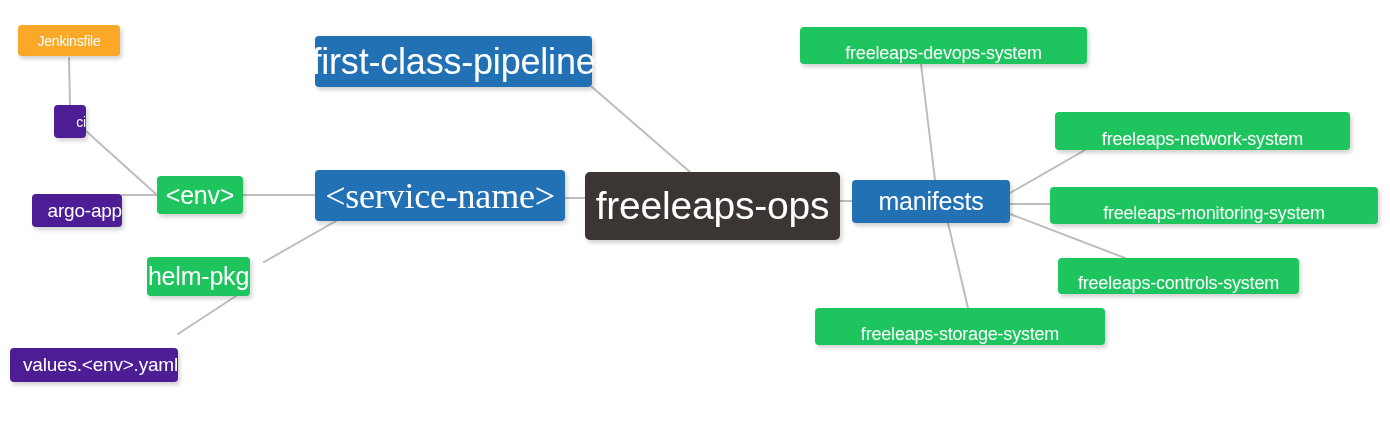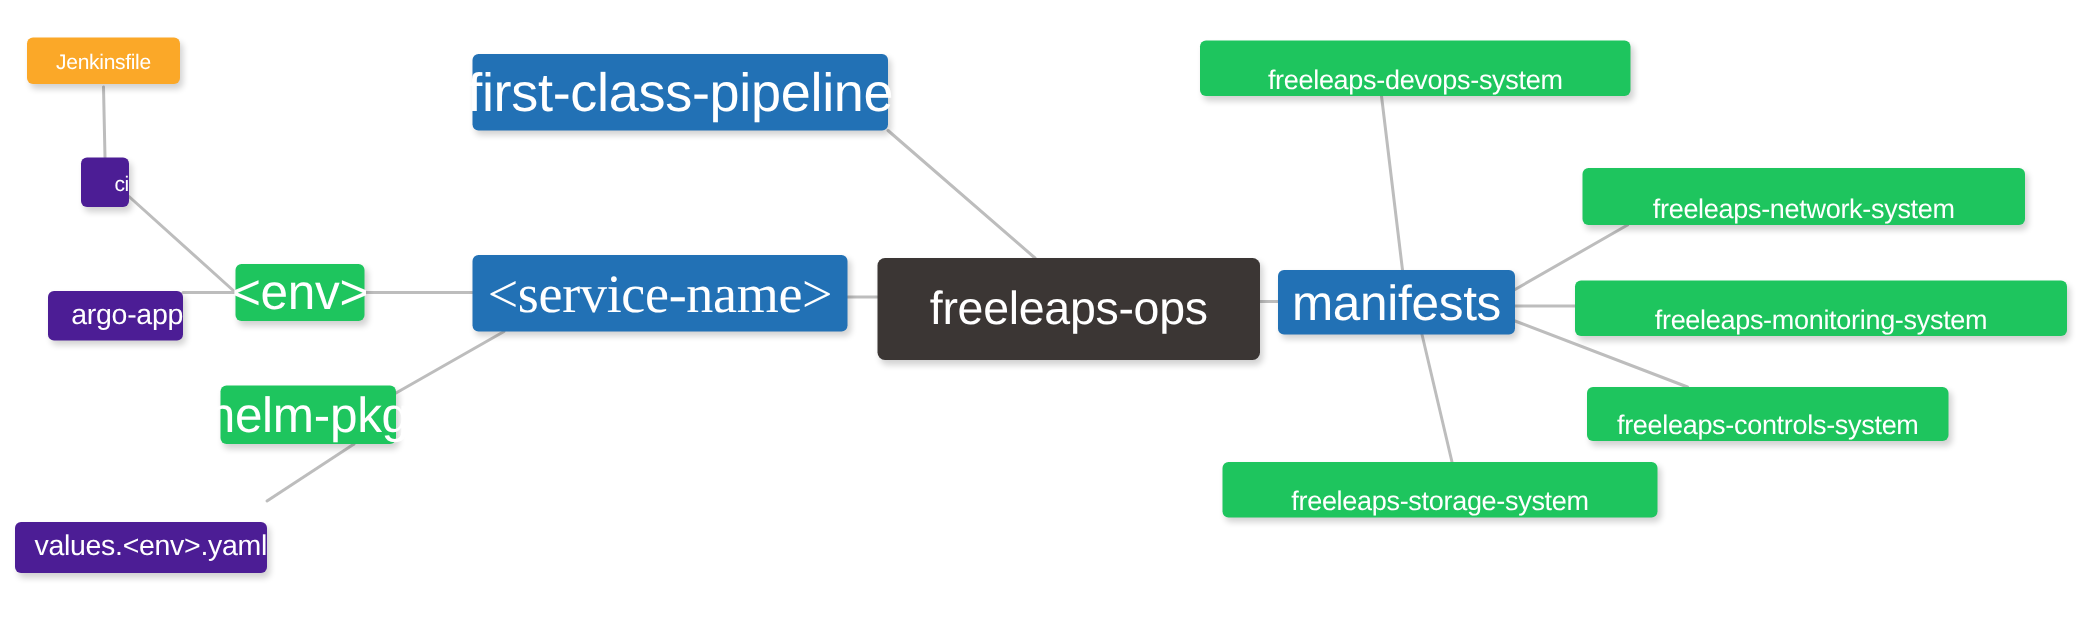--- a/index.html
+++ b/index.html
@@ -31,28 +31,28 @@
     justify-content: center;
     color: #ffffff;
     border-radius: 4px;
     white-space: nowrap;
     box-shadow: 2px 3px 4px rgba(0,0,0,0.18);
     letter-spacing: -0.2px;
   }
   .n-root {
     background: #3b3634;
     border-radius: 5px;
-    font-size: 31px;
+    font-size: 39px;
   }
   .n-blue   { background: #2271b5; }
   .n-green  { background: #1ec55e; }
   .n-orange { background: #fba828; }
   .n-red    { background: #4c1d95; justify-content: flex-end; }
   .sz-xl { font-size: 36px; }
-  .sz-lg { font-size: 33px; }
+  .sz-lg { font-size: 25px; }
   .sz-md { font-size: 18px; align-items: flex-end; }
   .sz-sm { font-size: 19px; margin-top: 16px; }
   .sz-xs { font-size: 14px; }
 </style>
 </head>
 <body>
 
 <div id="canvas">
   <svg id="edge-layer" viewBox="0 0 1390 421" width="1390" height="421">
       <line x1="69" y1="58" x2="70" y2="105" stroke="#bdbdbd" stroke-width="2" stroke-linecap="round"></line>
@@ -76,21 +76,21 @@
       </div>
       <div class="node n-red sz-xs" style="left: 54px; top: 105px; width: 32px; height: 33px;">
         <span>ci</span>
       </div>
       <div class="node n-red sz-sm" style="left: 32px; top: 178px; width: 90px; height: 33px;">
         <span>argo-app</span>
       </div>
       <div class="node n-green sz-lg" style="left: 157px; top: 176px; width: 86px; height: 38px;">
         <span>&lt;env&gt;</span>
       </div>
-      <div class="node n-green sz-lg" style="left: 147px; top: 257px; width: 117px; height: 39px;">
+      <div class="node n-green sz-lg" style="left: 147px; top: 257px; width: 103px; height: 39px;">
         <span>helm-pkg</span>
       </div>
       <div class="node n-red sz-sm" style="left: 10px; top: 332px; width: 168px; height: 34px;">
         <span>values.&lt;env&gt;.yaml</span>
       </div>
       <div class="node n-blue sz-xl" style="left: 315px; top: 36px; width: 277px; height: 51px;">
         <span>first-class-pipeline</span>
       </div>
       <div class="node n-blue sz-xl" style="left: 315px; top: 170px; width: 250px; height: 51px; font-family: Liberation Serif, serif;">
         <span>&lt;service-name&gt;</span>

